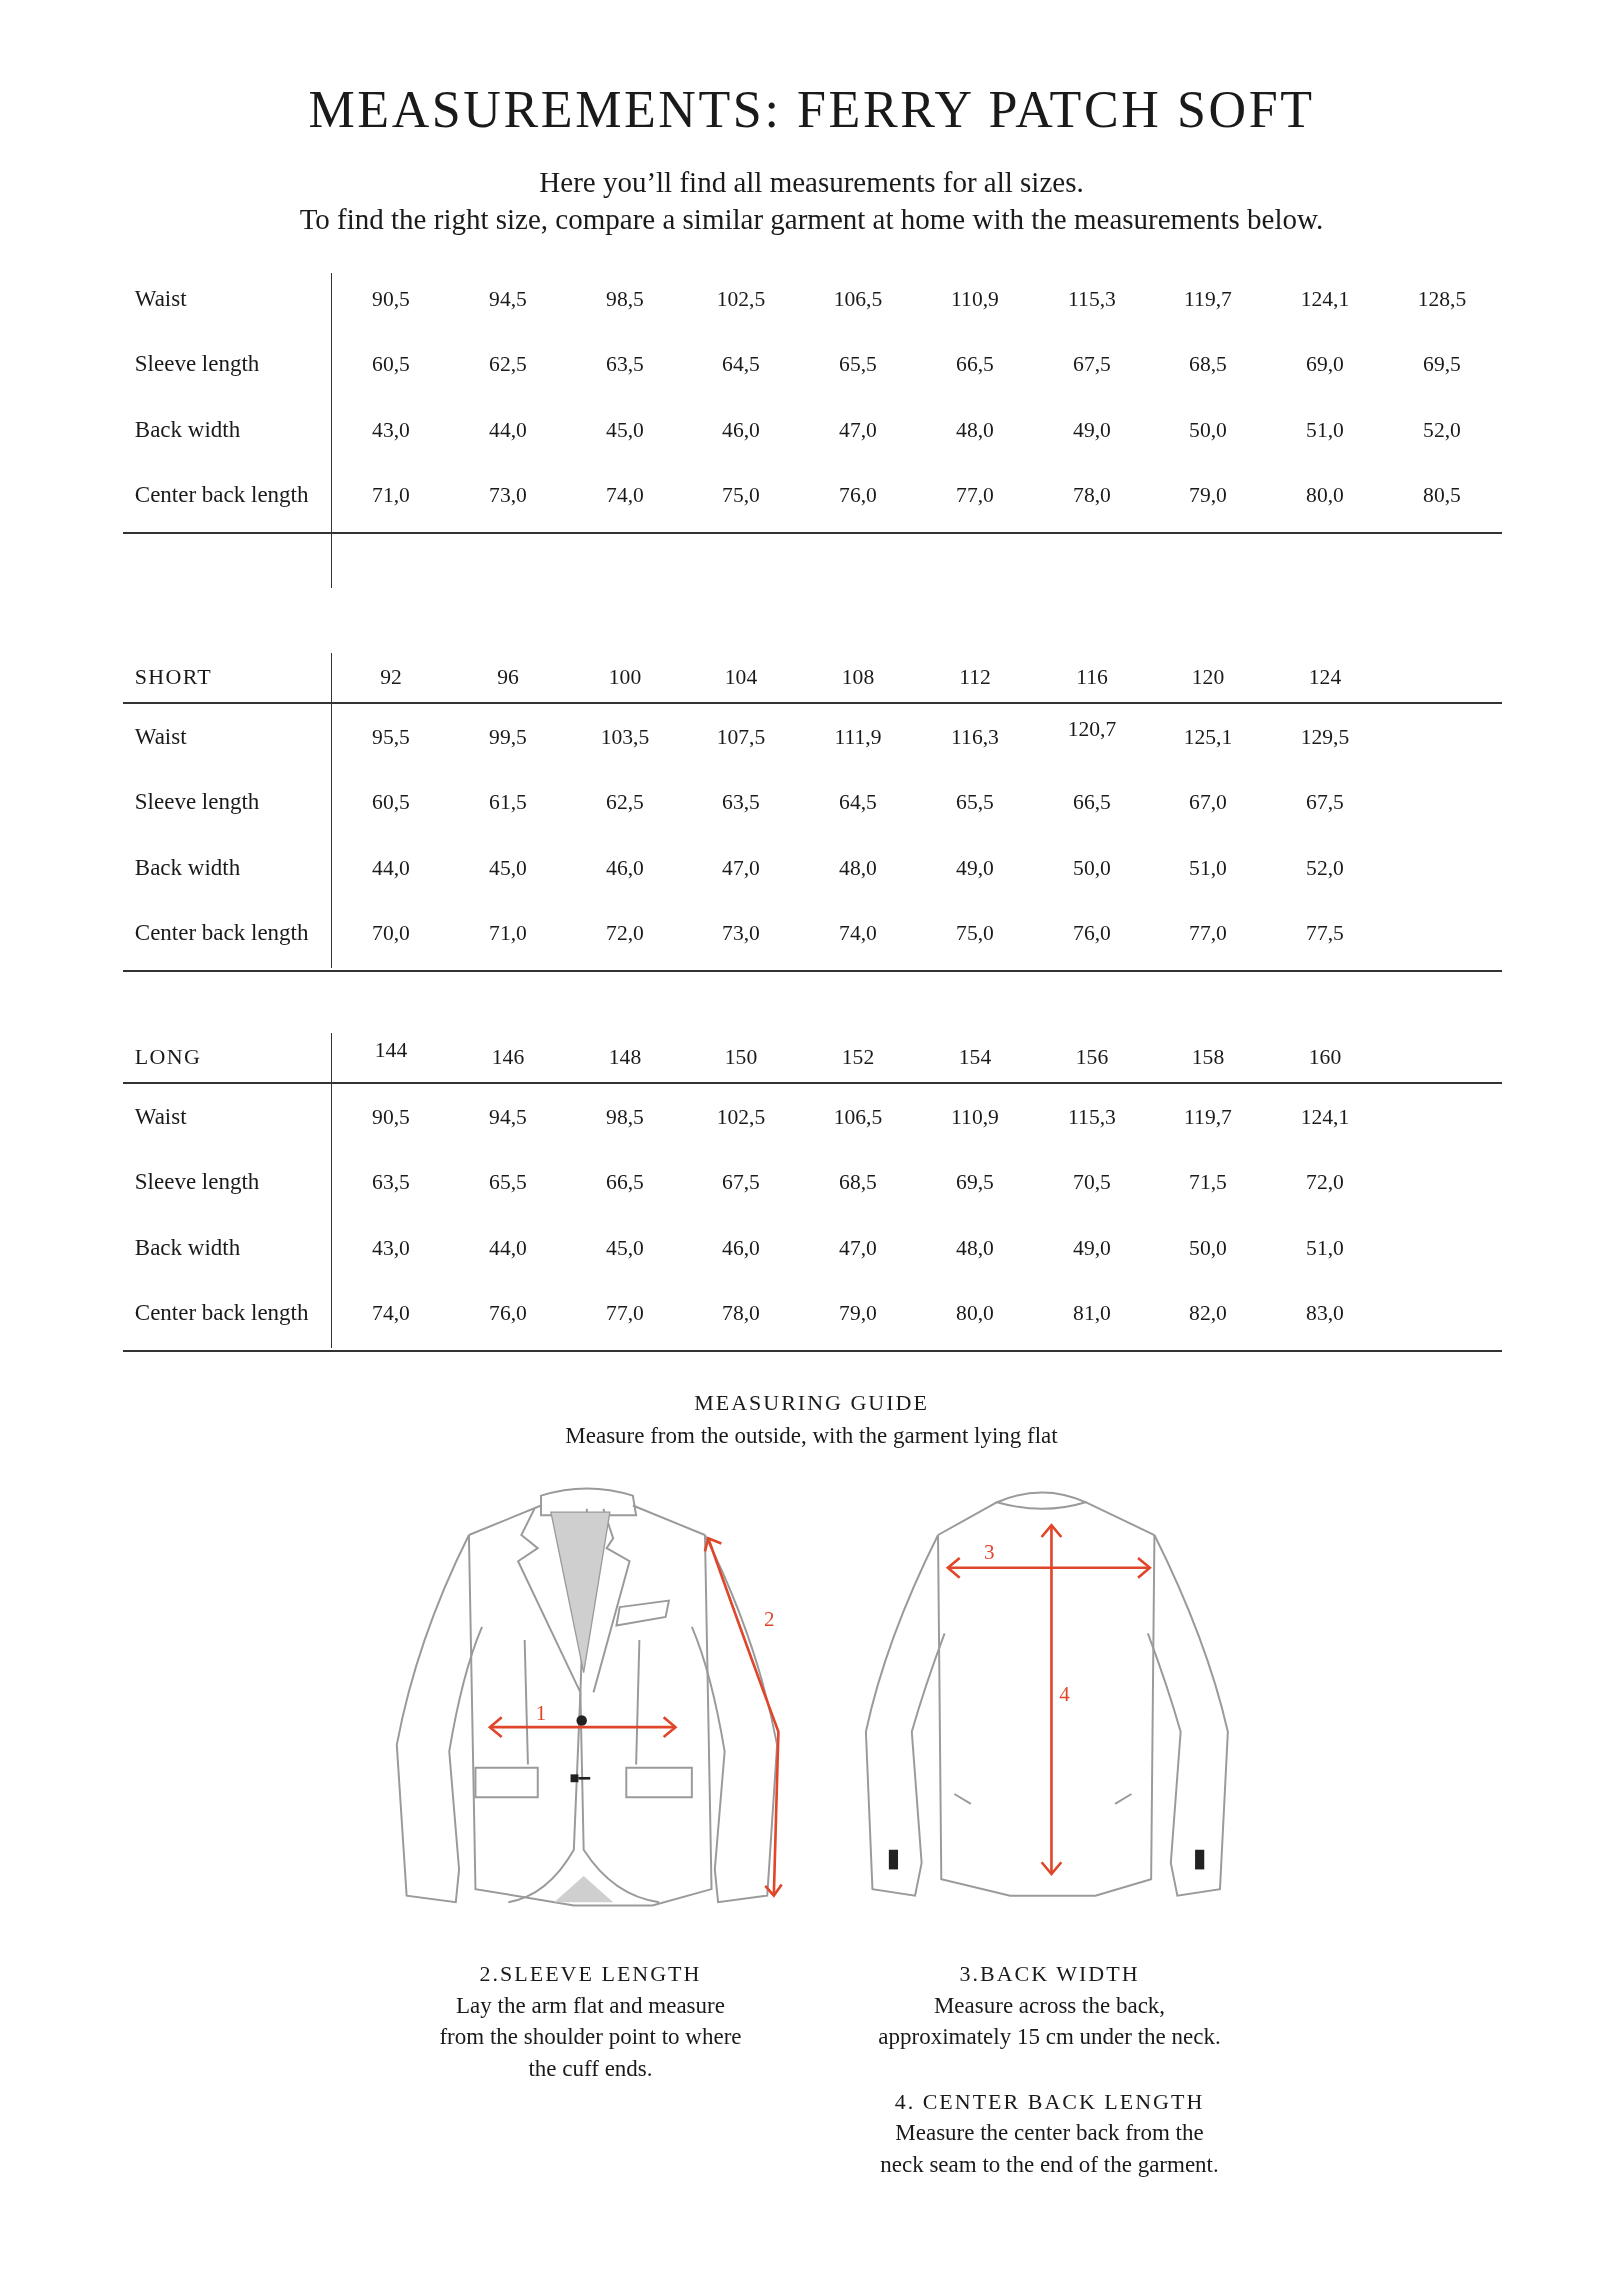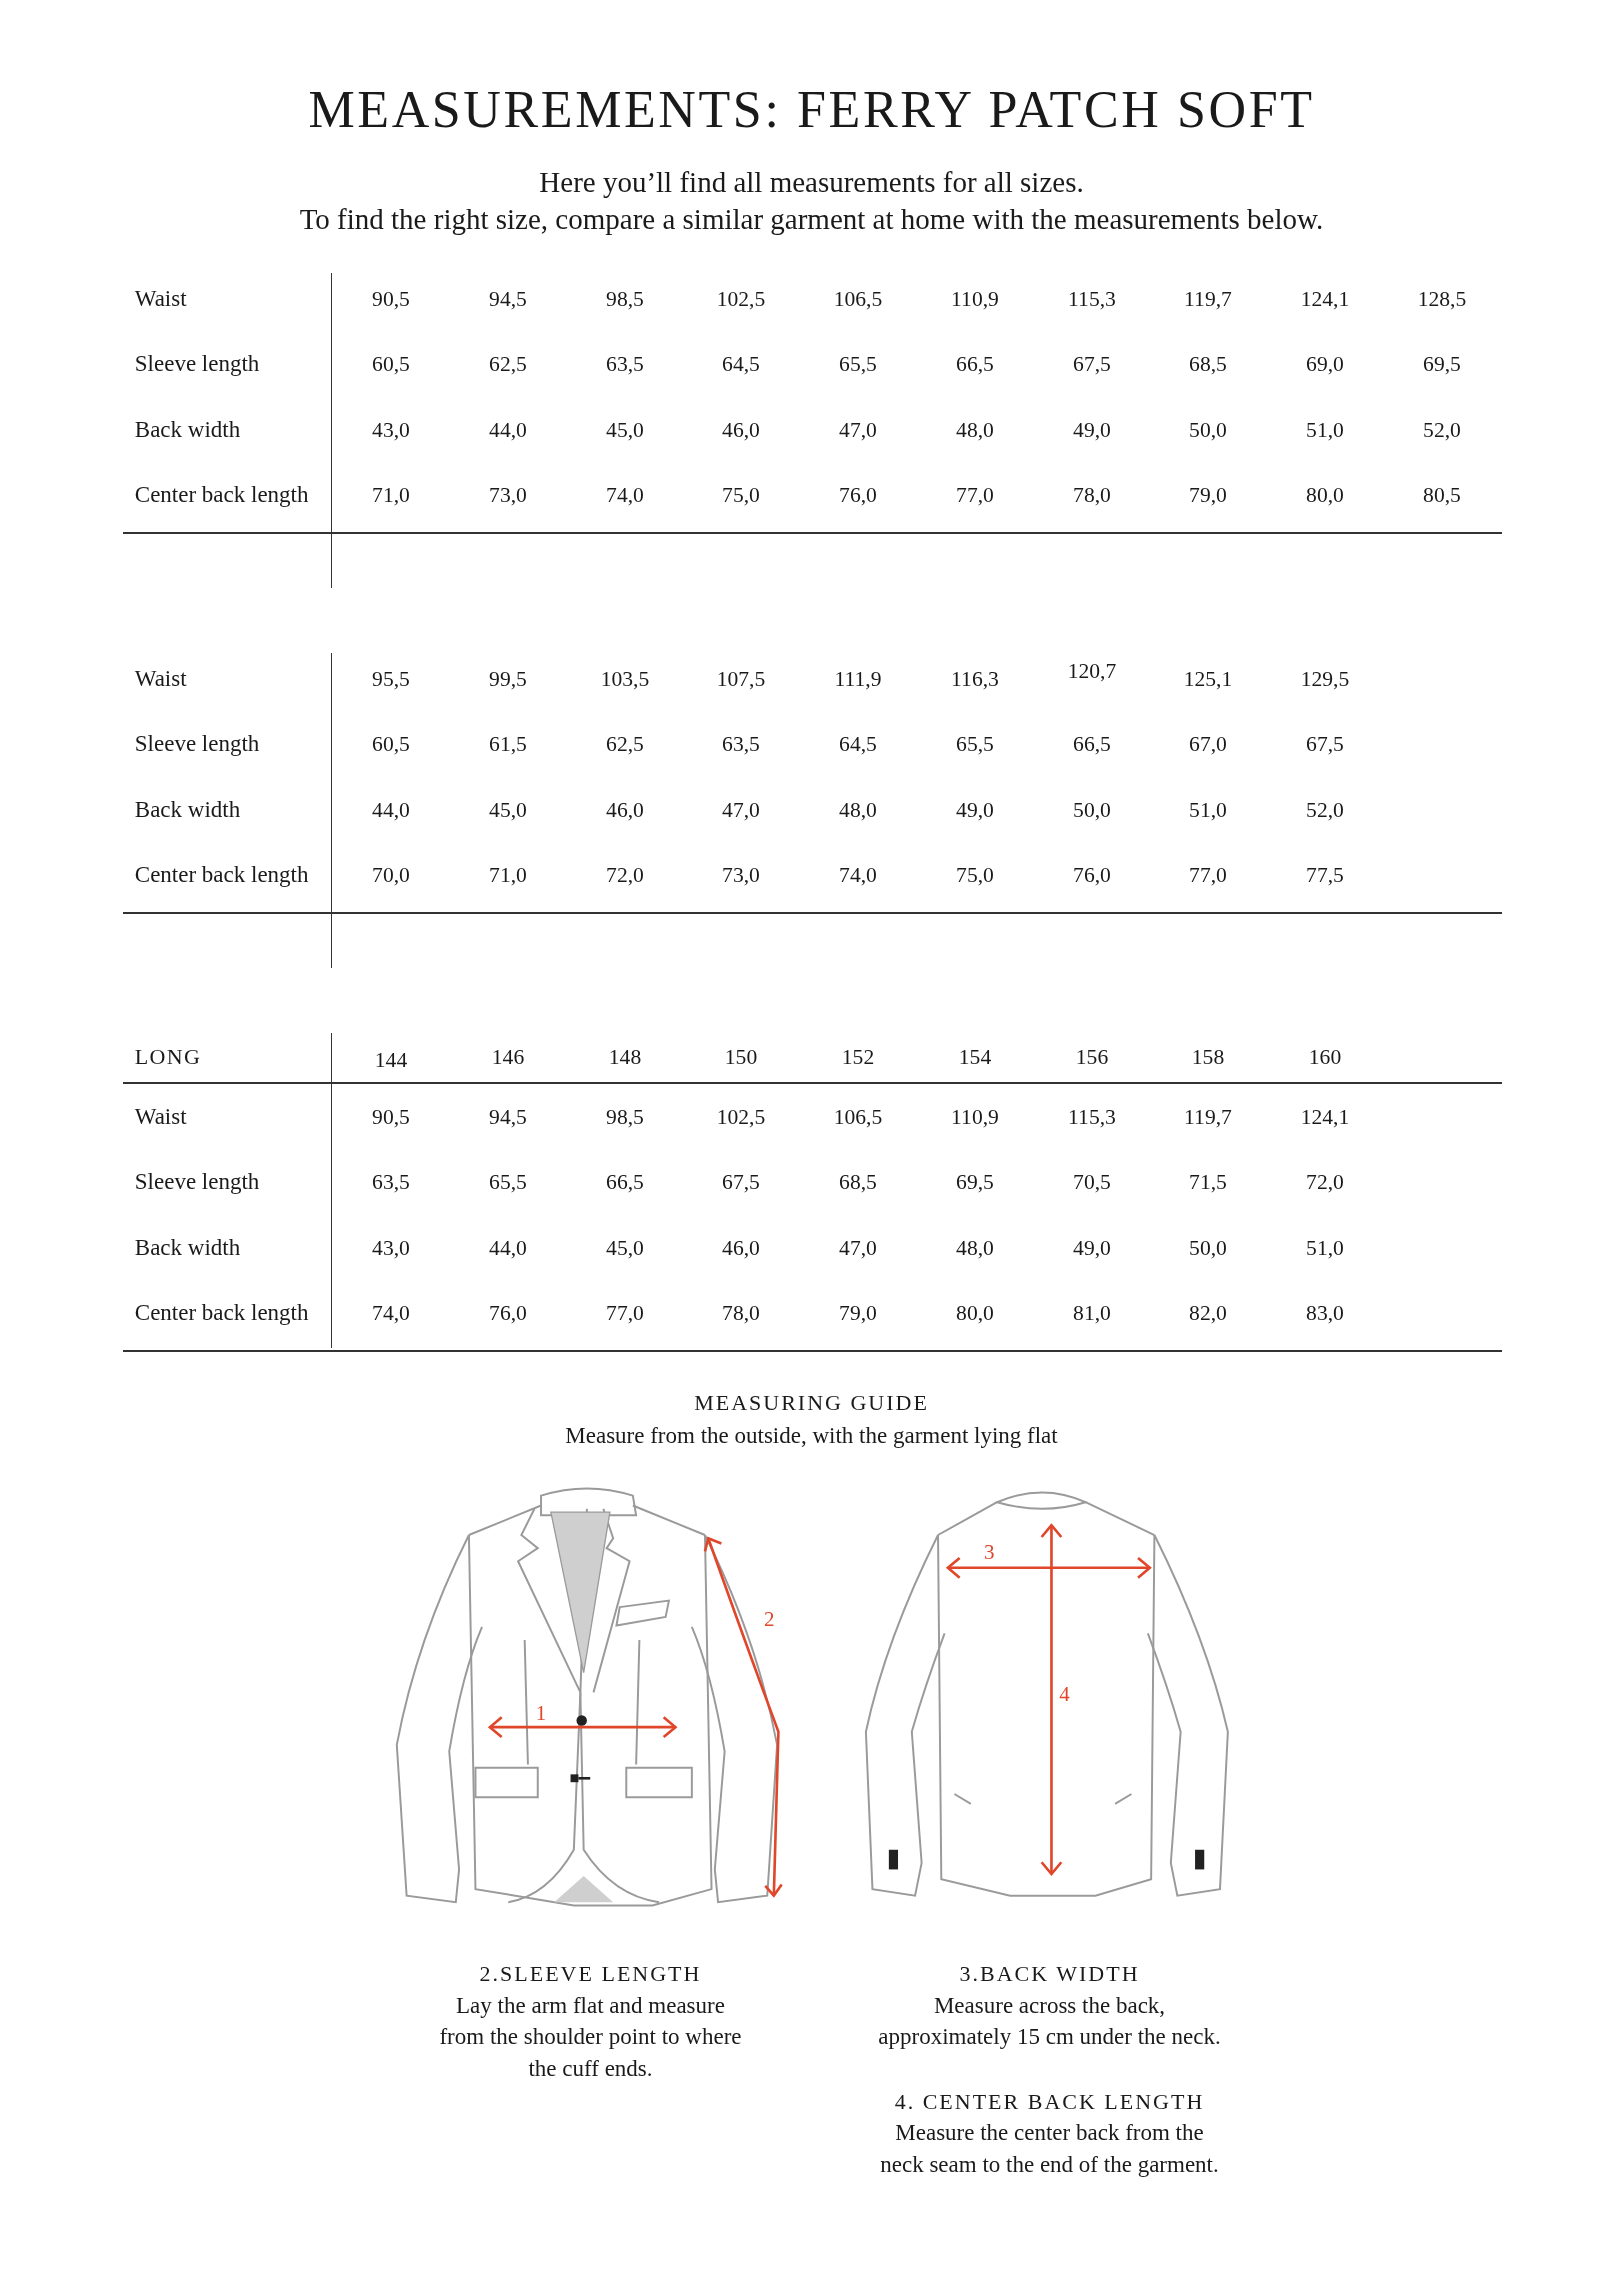--- a/index.html
+++ b/index.html
@@ -103,20 +103,32 @@
       <div class="cell" style="left: 735px; top: 216px;">76,0</div>
       <div class="cell" style="left: 852px; top: 216px;">77,0</div>
       <div class="cell" style="left: 969px; top: 216px;">78,0</div>
       <div class="cell" style="left: 1085px; top: 216px;">79,0</div>
       <div class="cell" style="left: 1202px; top: 216px;">80,0</div>
       <div class="cell" style="left: 1319px; top: 216px;">80,5</div>
     </div>
     <div class="divider" style="height: 315px;"></div>
   </div>
 <div class="size-table" id="tbl1" style="top:646px">
+    <div class="hdr">
+      <div class="label" style="top: 18.4px;">SHORT</div>
+      <div class="cell" style="left: 268px; top: 18.4px;">92</div>
+      <div class="cell" style="left: 385px; top: 18.4px;">96</div>
+      <div class="cell" style="left: 502px; top: 18.4px;">100</div>
+      <div class="cell" style="left: 618px; top: 18.4px;">104</div>
+      <div class="cell" style="left: 735px; top: 18.4px;">108</div>
+      <div class="cell" style="left: 852px; top: 18.4px;">112</div>
+      <div class="cell" style="left: 969px; top: 18.4px;">116</div>
+      <div class="cell" style="left: 1085px; top: 18.4px;">120</div>
+      <div class="cell" style="left: 1202px; top: 18.4px;">124</div>
+    </div>
     <div class="body">
       <div class="label" style="top: 19.7px;">Waist</div>
       <div class="cell" style="left: 268px; top: 19.7px;">95,5</div>
       <div class="cell" style="left: 385px; top: 19.7px;">99,5</div>
       <div class="cell" style="left: 502px; top: 19.7px;">103,5</div>
       <div class="cell" style="left: 618px; top: 19.7px; text-align: center;">107,5</div>
       <div class="cell" style="left: 735px; top: 19.7px;">111,9</div>
       <div class="cell" style="left: 852px; top: 19.7px;">116,3</div>
       <div class="cell" style="left: 969px; top: 12px;">120,7</div>
       <div class="cell" style="left: 1085px; top: 19.7px;">125,1</div>
@@ -150,21 +162,21 @@
       <div class="cell" style="left: 852px; top: 216px;">75,0</div>
       <div class="cell" style="left: 969px; top: 216px;">76,0</div>
       <div class="cell" style="left: 1085px; top: 216px;">77,0</div>
       <div class="cell" style="left: 1202px; top: 216px;">77,5</div>
     </div>
     <div class="divider" style="height: 315px;"></div>
   </div>
 <div class="size-table" id="tbl2" style="top:1026px">
     <div class="hdr">
       <div class="label" style="top: 18.4px;">LONG</div>
-      <div class="cell" style="left: 268px; top: 21px;">144</div>
+      <div class="cell" style="left: 268px; top: 11px;">144</div>
       <div class="cell" style="left: 385px; top: 18.4px;">146</div>
       <div class="cell" style="left: 502px; top: 18.4px;">148</div>
       <div class="cell" style="left: 618px; top: 18.4px;">150</div>
       <div class="cell" style="left: 735px; top: 18.4px;">152</div>
       <div class="cell" style="left: 852px; top: 18.4px;">154</div>
       <div class="cell" style="left: 969px; top: 18.4px;">156</div>
       <div class="cell" style="left: 1085px; top: 18.4px;">158</div>
       <div class="cell" style="left: 1202px; top: 18.4px;">160</div>
     </div>
     <div class="body">

